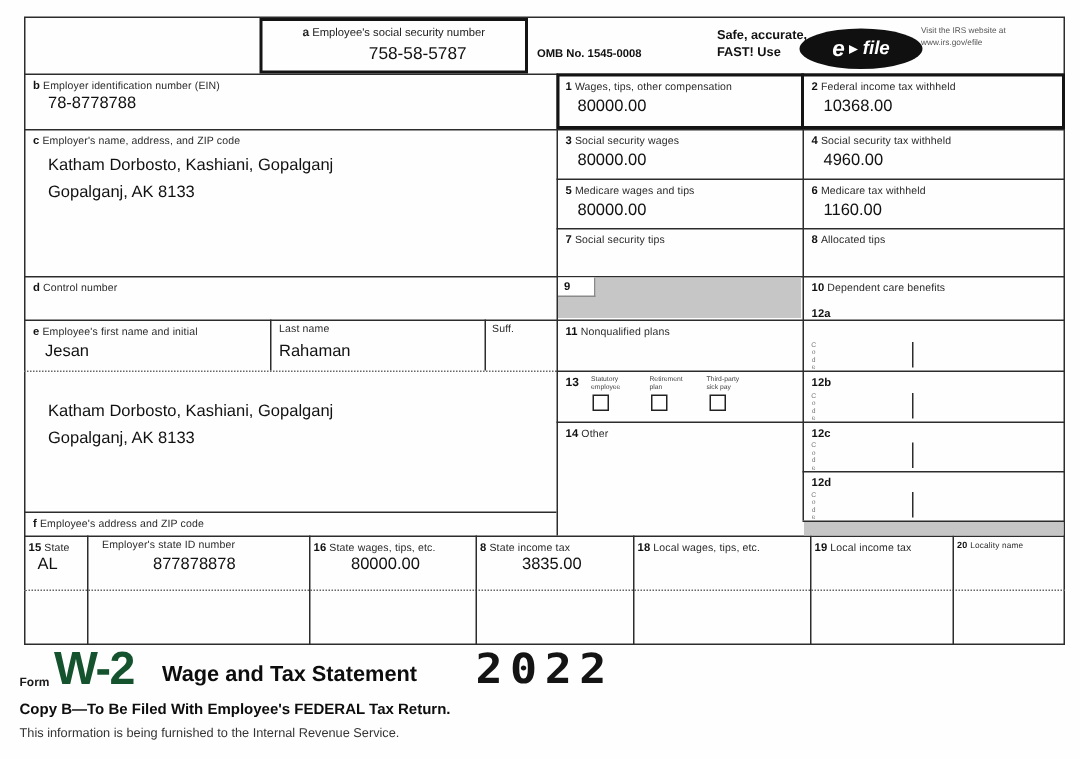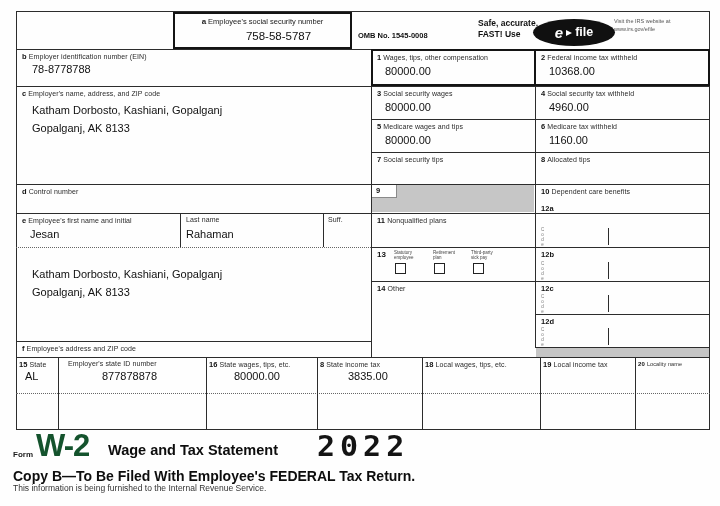--- a/index.html
+++ b/index.html
@@ -25,29 +25,29 @@
   .cb { position:absolute; width:11px; height:11px; border:1.5px solid #222; background:#fff; }
   .code-vert { position:absolute; writing-mode:vertical-rl; text-orientation:upright; font-size:4.5px; letter-spacing:0; color:#777; line-height:5px; }
   .boxa-lbl { position:absolute; left:173px; top:17px; width:179px; text-align:center; font-size:7.5px; color:#222; }
   .boxa-lbl b { font-size:8px; margin-right:2px; }
   .boxa-val { position:absolute; left:173px; top:30px; width:211px; text-align:center; font-size:11.5px; color:#111; }
   .omb { position:absolute; left:358px; top:31px; font-size:7.5px; font-weight:bold; color:#111; }
   .safe { position:absolute; left:468px; font-size:8.5px; font-weight:bold; color:#111; white-space:nowrap;margin-left:10px; }
   .efile { position:absolute; left:533px; top:19px; width:82px; height:27px; background:#101010; border-radius:50% / 50%;
            display:flex; align-items:center; justify-content:center; gap:3px; }
   .efile .e { color:#fff; font-style:italic; font-weight:bold; font-size:15px; line-height:1; }
-  .efile .f { color:#fff; font-weight:bold; font-size:12.5px; line-height:1; }
+  .efile .f { color:#fff; font-style:italic; font-weight:bold; font-size:12.5px; line-height:1; }
   .efile .arrow { width:0; height:0; border-left:6px solid #fff; border-top:3.5px solid transparent; border-bottom:3.5px solid transparent; }
   .addr-lines div { line-height:18px; }
   .footer-form-word { position:absolute; left:13px; top:450px; font-size:8px; font-weight:bold; }
   .footer-w2 { position:absolute; left:36px; top:428px; font-size:31px; font-weight:bold; letter-spacing:-1px; color:#14532d; }
   .footer-title { position:absolute; left:108px; top:442px; font-size:14.5px; font-weight:bold; color:#0d0d0d; }
   .footer-year { position:absolute; left:317px; top:429px; font-size:30px; font-weight:bold; font-family:"DejaVu Sans Mono", monospace; letter-spacing:5px; color:#141414; transform:scaleY(0.92); }
   .footer-dept { position:absolute; left:420px; top:428px; width:290px; text-align:right; font-size:7.5px; color:#222; }
-  .footer-copy { position:absolute; left:13px; top:468px; font-size:14px; font-weight:bold; color:#0d0d0d;text-align:center; }
+  .footer-copy { position:absolute; left:13px; top:468px; font-size:10px; font-weight:bold; color:#0d0d0d;text-align:center; }
   .footer-furnished { position:absolute; left:13px; top:483px; font-size:8.5px; color:#333; }
 </style>
 </head>
 <body>
 
 <div class="page">
 
   <div class="form-outline"></div>
 
   <div class="hl" style="left:16px;top:49px;width:694px"></div>

